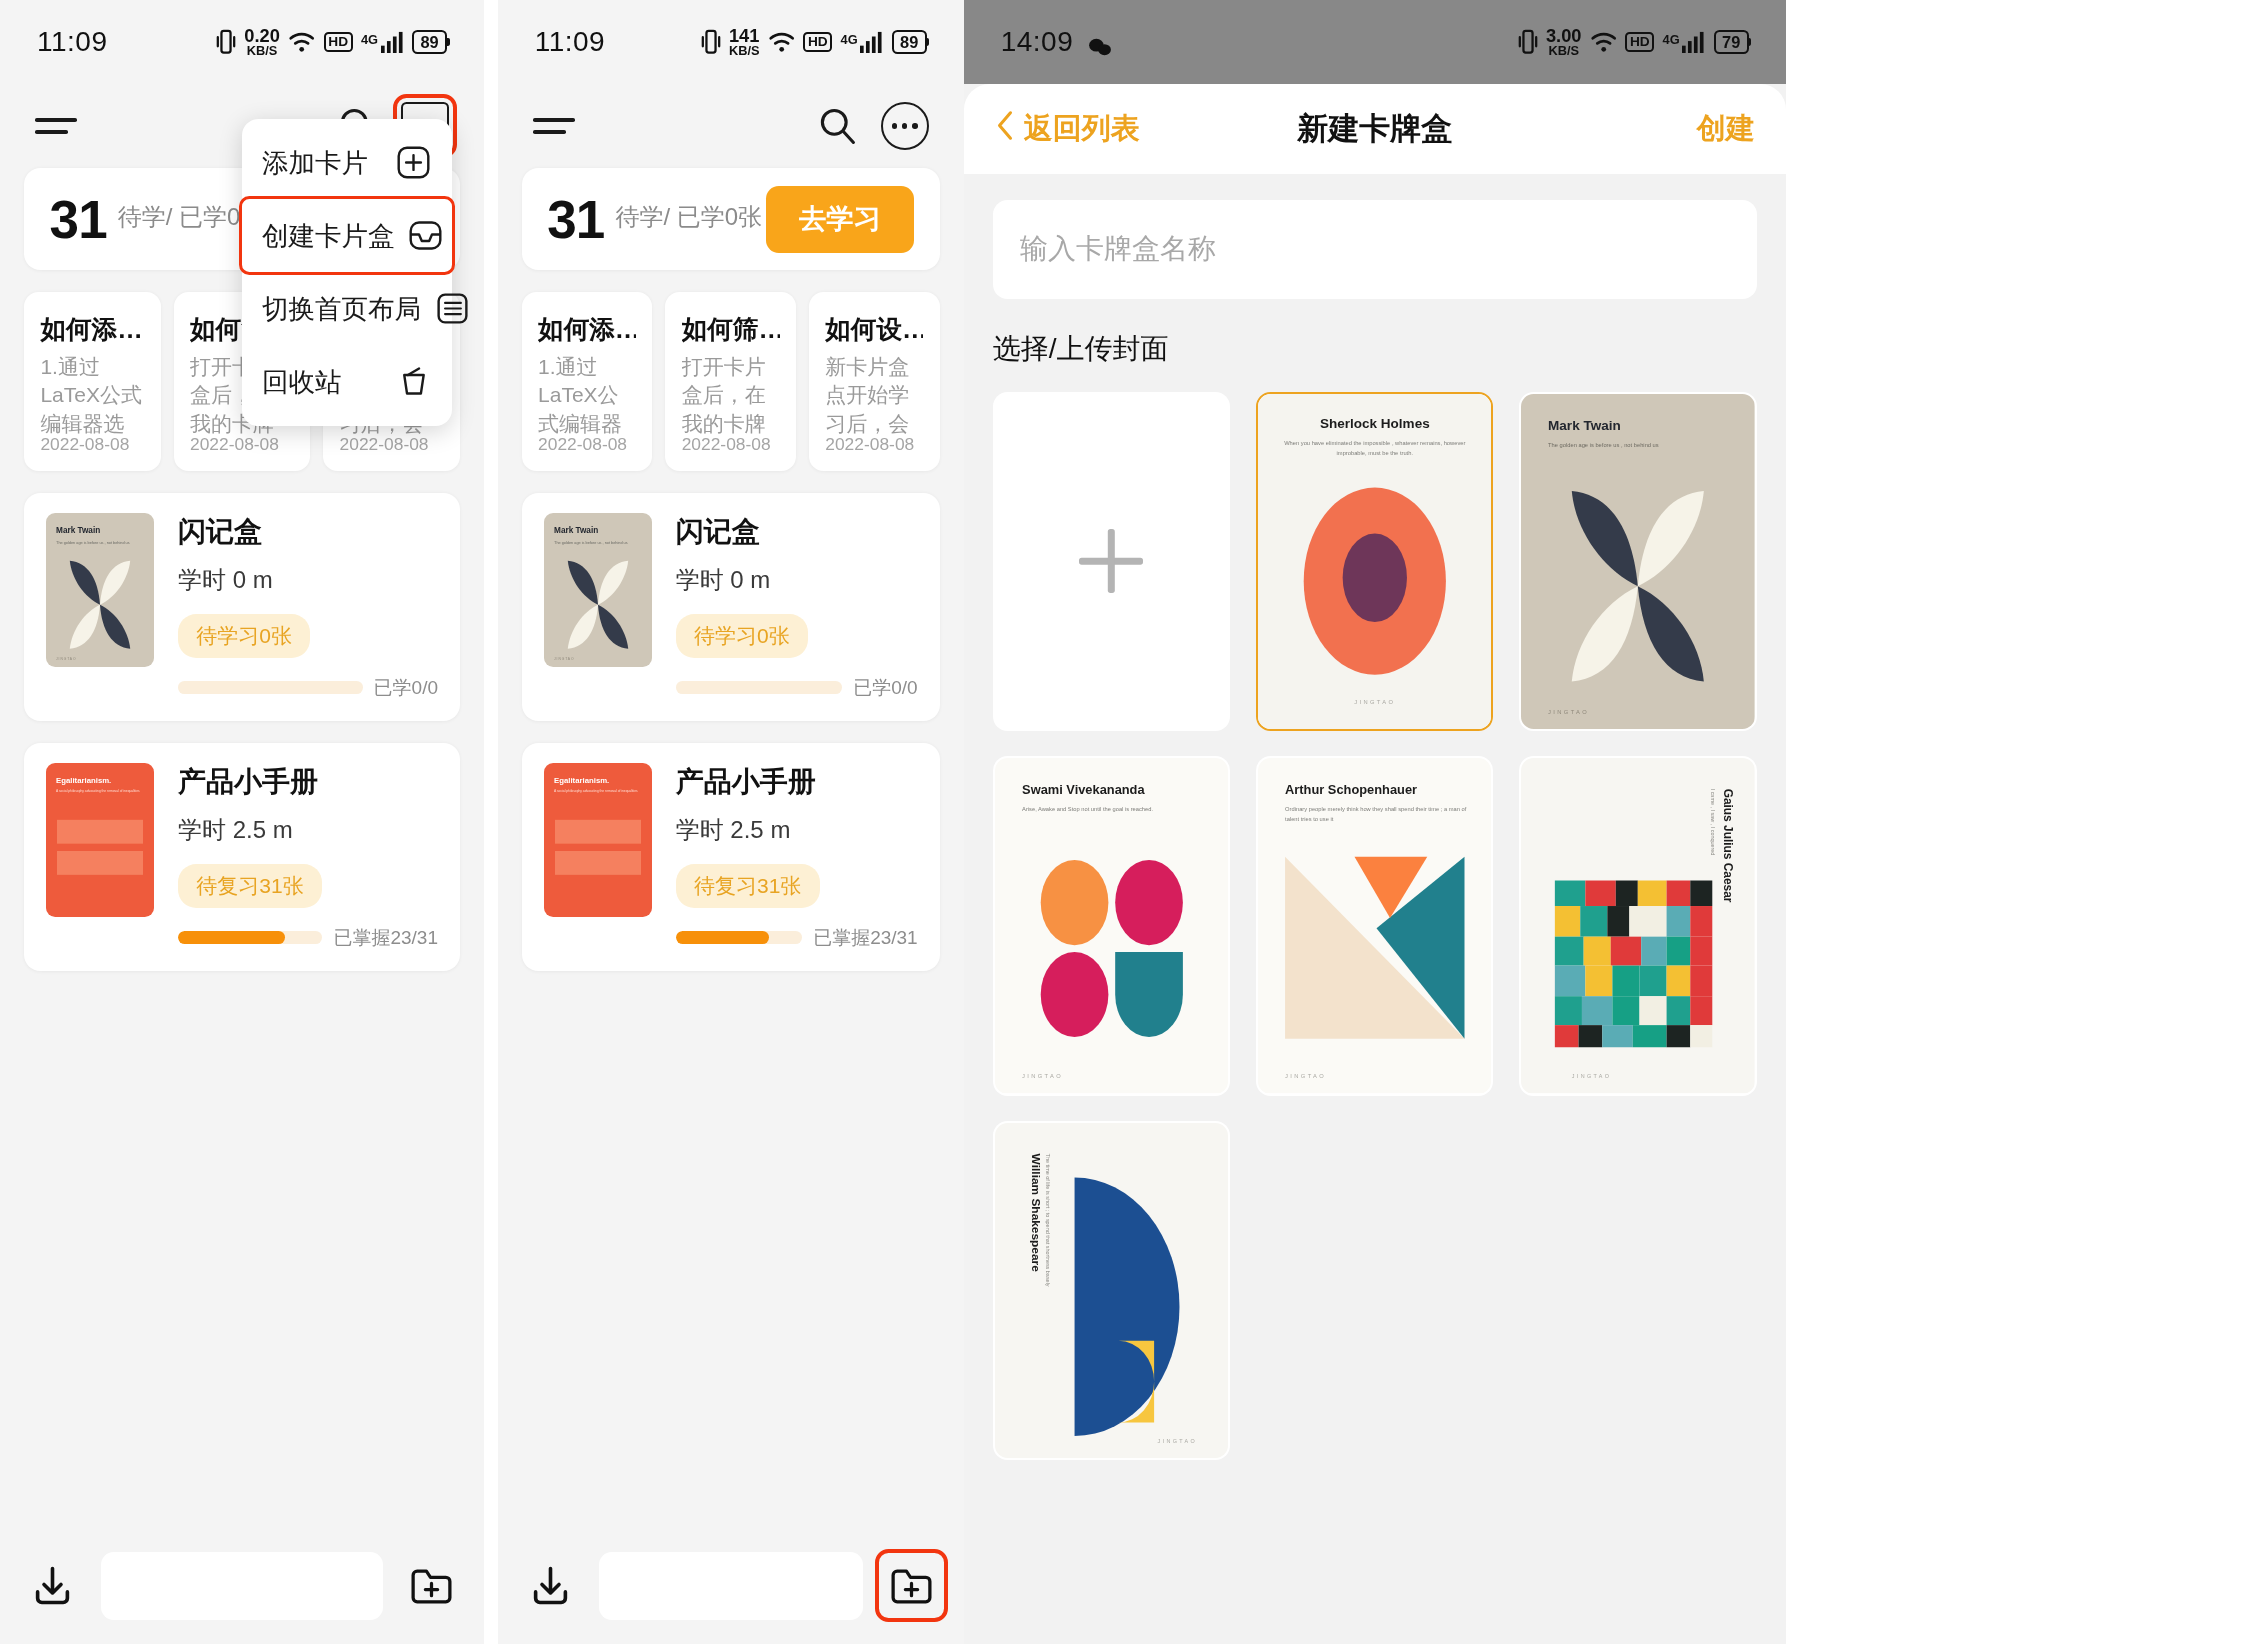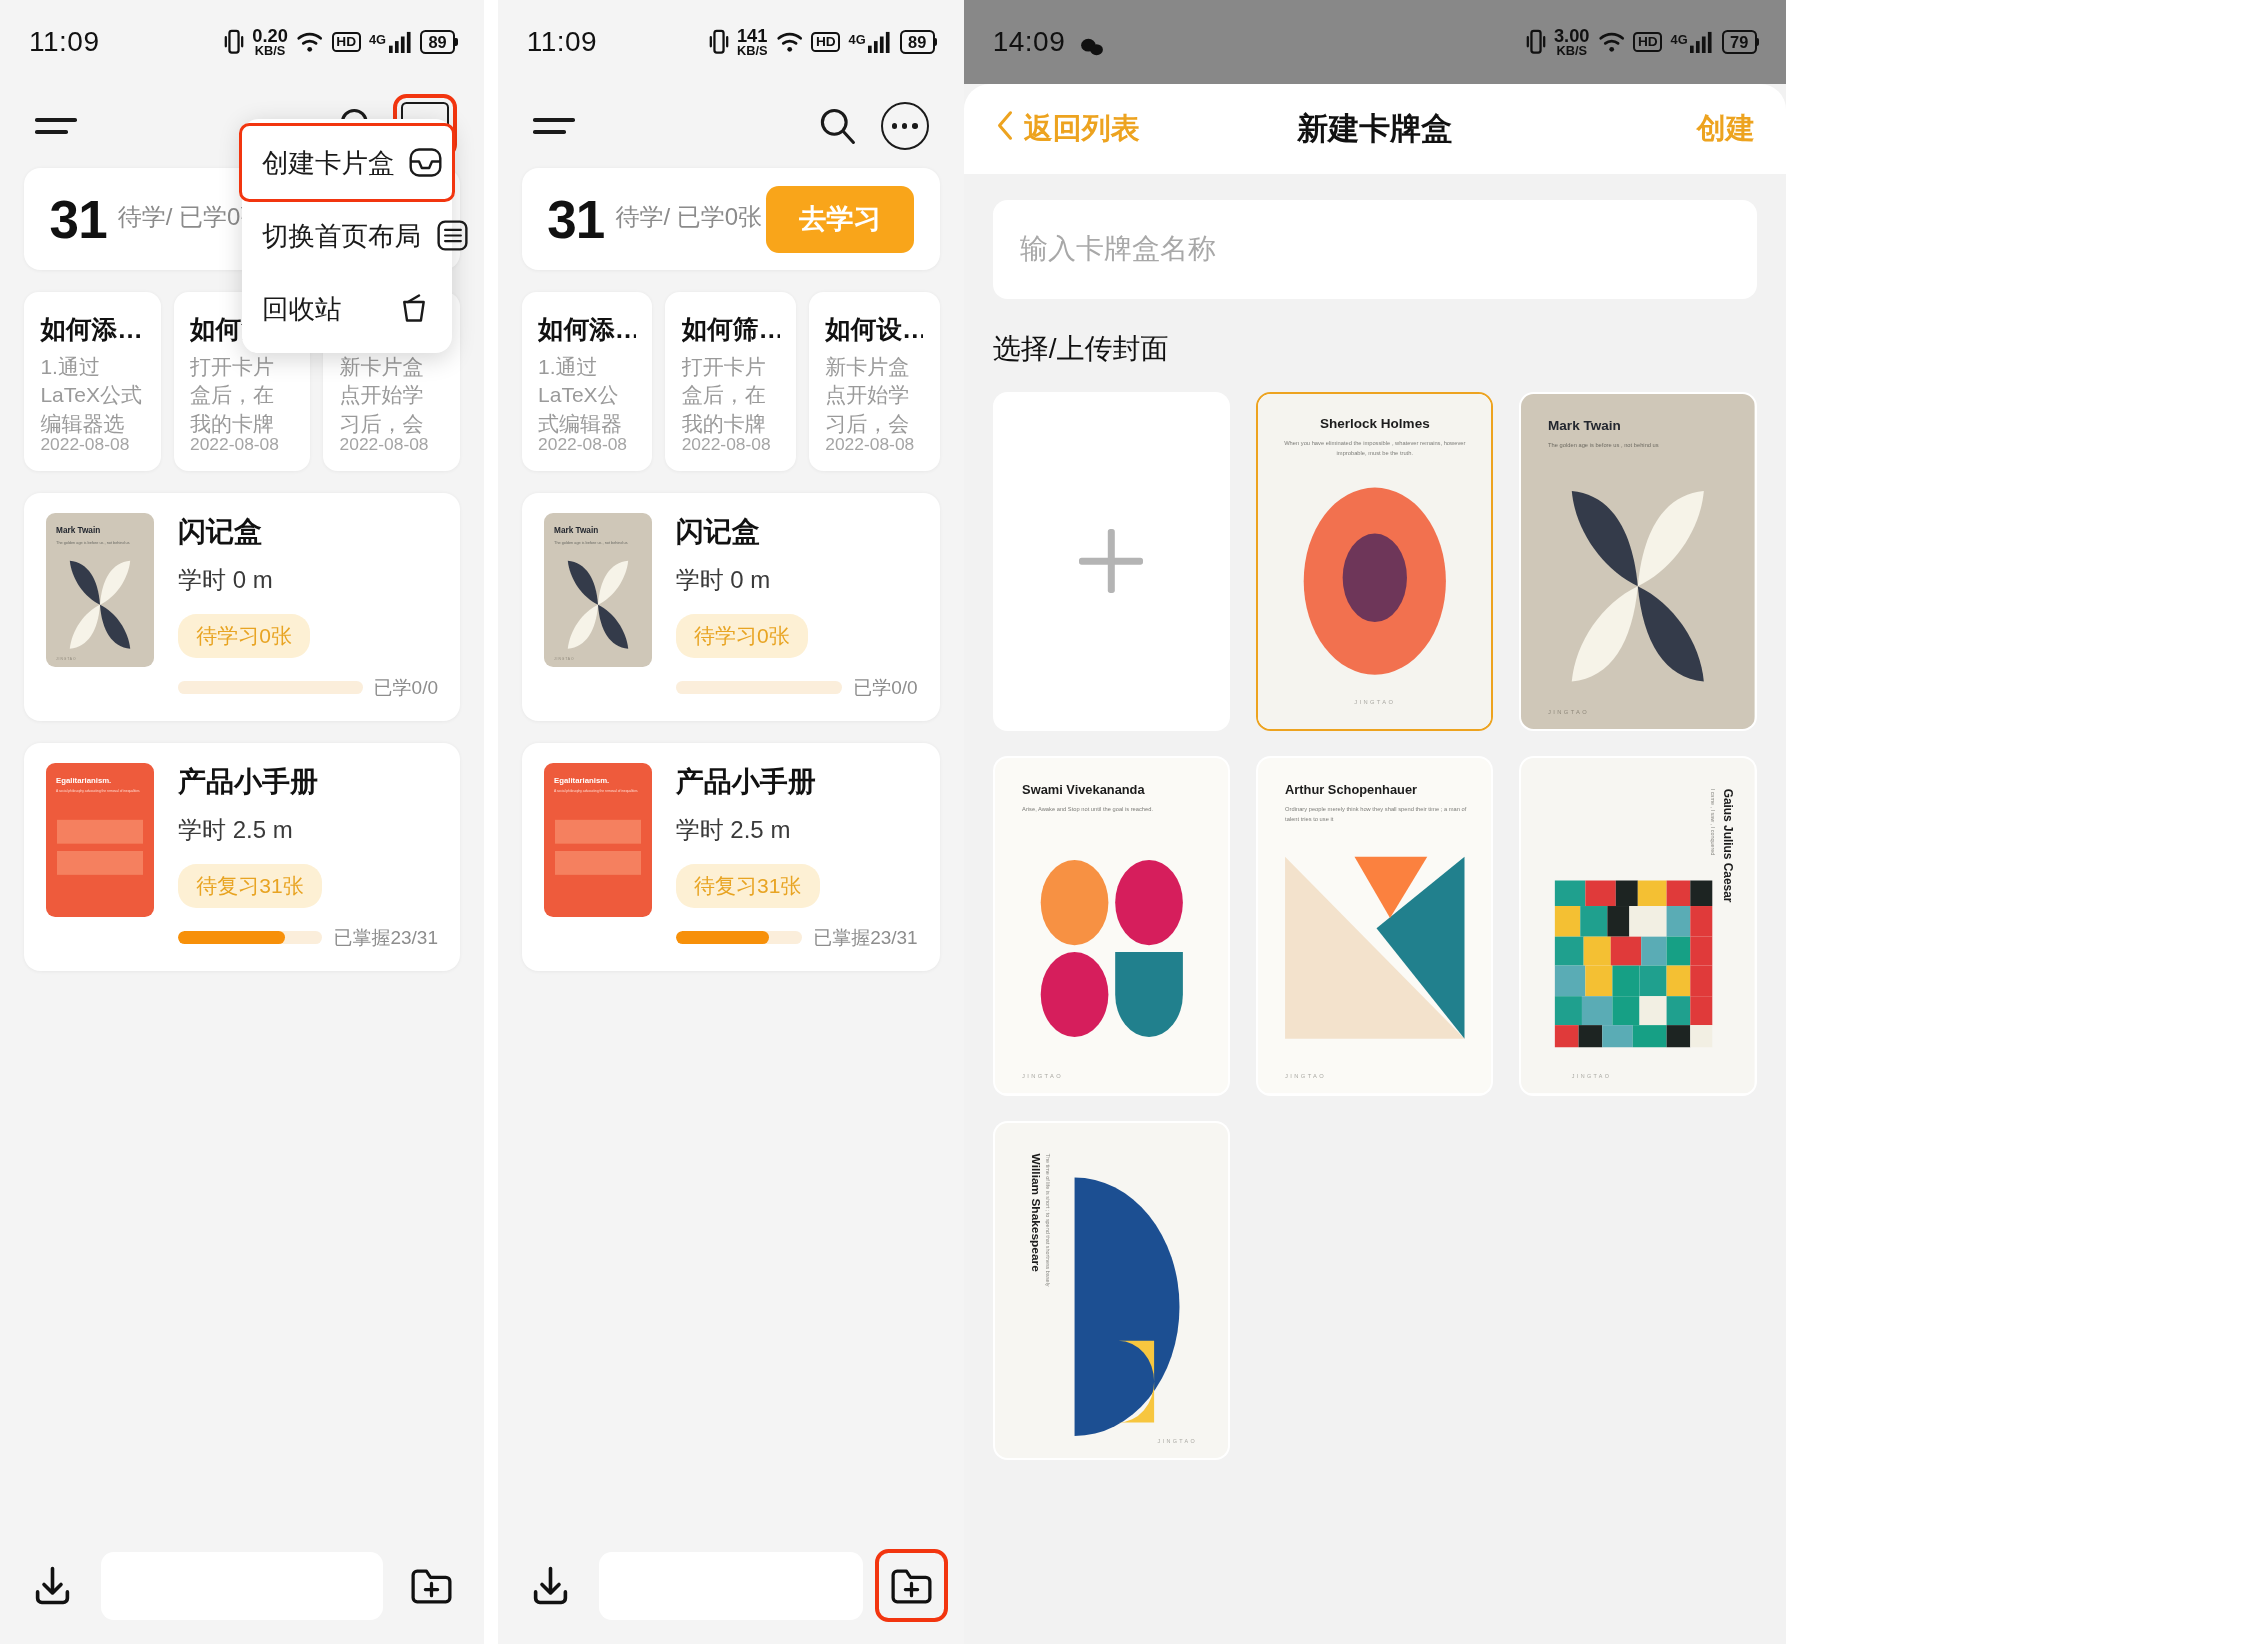--- a/index.html
+++ b/index.html
@@ -16,21 +16,21 @@
   .panel-a { width: 484px; background: #f4f4f4; }
   .panel-gap { width: 13.7px; background: #ffffff; }
   .panel-b { width: 466px; background: #f4f4f4; }
   .panel-c { width: 822px; background: #f2f2f2; }
 
   .screen { position: absolute; left: 0; top: 0; right: 0; bottom: 0; }
 
   
   .statusbar {
     height: 84px; display: flex; align-items: center;
-    padding: 0 29px; font-size: 27.4px; color: #111; position: relative;
+    padding: 0 37px; font-size: 27.4px; color: #111; position: relative;
   }
   .statusbar.dark { background: #888888; }
   .sb-time { font-size: 28px; font-weight: 500; letter-spacing: 0.5px; }
   .sb-right { margin-left: auto; display: flex; align-items: center; gap: 8.2px; }
   .sb-kb { display: flex; flex-direction: column; align-items: center; line-height: .95; }
   .sb-kb .n { font-size: 18.3px; font-weight: 700; }
   .sb-kb .u { font-size: 12.8px; font-weight: 700; }
   .sb-hd {
     border: 2.3px solid #111; border-radius: 4.6px; font-size: 13.7px; font-weight: 700;
     padding: 0.9px 2.7px; line-height: 1;
@@ -296,20 +296,29 @@
                   <div class="bar" style="width:74%"></div>
                 </div>
                 <span class="prog-label">已掌握23/31</span>
               </div>
             </div>
           </div>
         </div>
       </div>
 
       <div class="menu">
+        <div class="menu-item">
+          <span class="lbl">添加卡片</span>
+          <span class="mi-icon">
+            <svg viewBox="0 0 40 40" width="37" height="37">
+              <rect x="4" y="4" width="32" height="32" rx="9" fill="none" stroke="#1a1a1a" stroke-width="2.6"></rect>
+              <path d="M20 12 V28 M12 20 H28" stroke="#1a1a1a" stroke-width="2.6" stroke-linecap="round"></path>
+            </svg>
+          </span>
+        </div>
         <div class="menu-item highlighted">
           <span class="lbl">创建卡片盒</span>
           <span class="mi-icon">
             <svg viewBox="0 0 40 40" width="37" height="37">
               <rect x="4" y="6" width="32" height="28" rx="9" fill="none" stroke="#1a1a1a" stroke-width="2.6"></rect>
               <path d="M4 19 H13 L16 26 H24 L27 19 H36" fill="none" stroke="#1a1a1a" stroke-width="2.6" stroke-linejoin="round"></path>
             </svg>
           </span>
         </div>
         <div class="menu-item">

